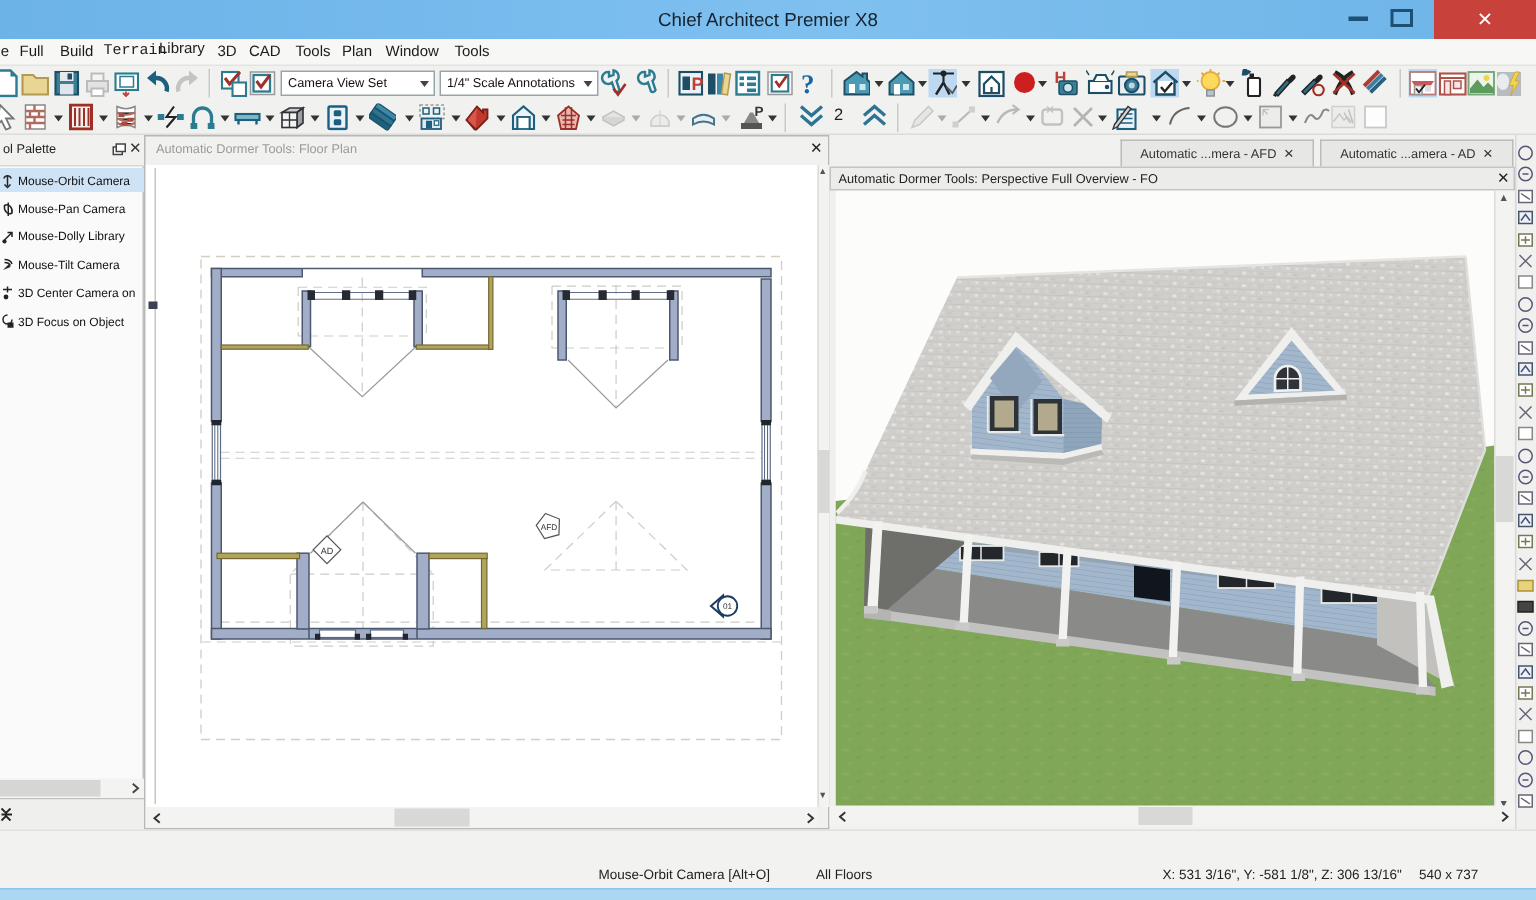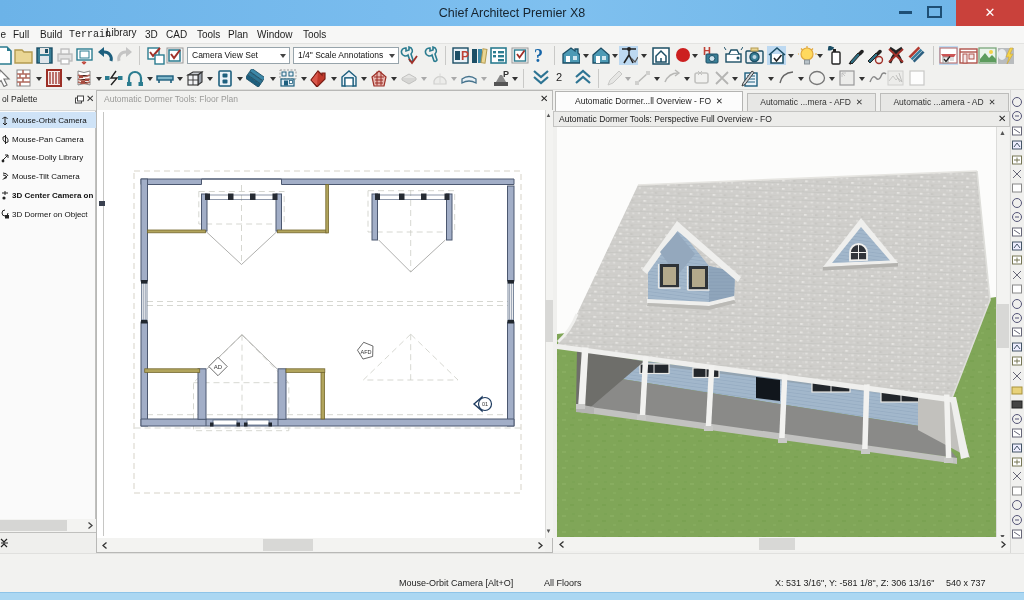--- a/index.html
+++ b/index.html
@@ -415,26 +415,26 @@
 <div class="abs" style="left:12px;top:153.4px;font-size:8px;color:#111;white-space:nowrap;overflow:hidden;width:84px;">Mouse-Dolly Library</div>
 <svg class="abs" style="left:1px;top:171.1px" width="10" height="11" viewBox="0 0 10 11">
       <path d="M2 2 q4 0 5 3 m-5 -1 q3 0 4 2" stroke="#222" fill="none"></path>
       <path d="M1 9 l5 -2 l-1 -2 z" fill="#222"></path>
     </svg>
 <div class="abs" style="left:12px;top:172.1px;font-size:8px;color:#111;white-space:nowrap;overflow:hidden;width:84px;">Mouse-Tilt Camera</div>
 <svg class="abs" style="left:1px;top:189.8px" width="10" height="11" viewBox="0 0 10 11">
       <path d="M4 1 v4 m-3 -2 h6" stroke="#222"></path>
       <circle cx="3" cy="8" r="1.6" fill="#222"></circle>
     </svg>
-<div class="abs" style="left:12px;top:190.8px;font-size:8px;color:#111;white-space:nowrap;overflow:hidden;width:84px;font-weight:bold;">3D Center Camera on</div>
+<div class="abs" style="left:12px;top:190.8px;font-size:8px;color:#111;white-space:nowrap;overflow:hidden;width:84px;">3D Center Camera on</div>
 <svg class="abs" style="left:1px;top:208.5px" width="10" height="11" viewBox="0 0 10 11">
       <path d="M4 1 a3 3 0 1 0 3 3" stroke="#222" fill="none"></path>
       <rect x="4" y="6" width="4" height="3.5" fill="#222"></rect>
     </svg>
-<div class="abs" style="left:12px;top:209.5px;font-size:8px;color:#111;white-space:nowrap;overflow:hidden;width:84px;">3D Dormer on Object</div>
+<div class="abs" style="left:12px;top:209.5px;font-size:8px;color:#111;white-space:nowrap;overflow:hidden;width:84px;">3D Focus on Object</div>
 
 <div class="abs" style="left:0;top:519px;width:96px;height:13px;background:#f3f3f1;"></div>
 <div class="abs" style="left:0;top:520px;width:67px;height:11px;background:#d6d6d4;"></div>
 <svg class="abs" style="left:86px;top:521px" width="8" height="9">
       <path d="M2.5 1.5 L6 4.5 L2.5 7.5" stroke="#444" stroke-width="1.3" fill="none"></path>
     </svg>
 <div class="abs" style="left:0;top:533px;width:96px;height:20px;background:#efefed;"></div>
 <svg class="abs" style="left:0px;top:538px" width="9" height="11">
       <path d="M1 1 l3 3 l3-3 M1 9 l3-3 l3 3 M1 5 h7" stroke="#222" stroke-width="1.2" fill="none"></path>
     </svg>
@@ -557,21 +557,20 @@
 <div class="abs" style="left:97px;top:538px;width:448px;height:14px;background:#f3f3f1;"></div>
 <svg class="abs" style="left:101px;top:541px" width="8" height="9">
       <path d="M5.5 1.5 L2 4.5 L5.5 7.5" stroke="#333" stroke-width="1.3" fill="none"></path>
     </svg>
 <svg class="abs" style="left:536px;top:541px" width="8" height="9">
       <path d="M2.5 1.5 L6 4.5 L2.5 7.5" stroke="#333" stroke-width="1.3" fill="none"></path>
     </svg>
 <div class="abs" style="left:263px;top:539px;width:50px;height:12px;background:#d8d8d6;"></div>
 
 <div class="abs" style="left:553px;top:90px;width:471px;height:21px;background:#f1f1ef;"></div>
-<div class="abs" style="left:555px;top:91px;width:188px;height:20px;background:#fcfcfc;border:1px solid #b4b4b2;border-bottom:none;font-size:8.5px;color:#222;line-height:19px;text-align:center;">Automatic Dormer...ll Overview - FO&nbsp;&nbsp;✕</div>
 <div class="abs" style="left:747px;top:93px;width:129px;height:18px;background:#e7e7e5;border:1px solid #bcbcba;border-bottom:none;font-size:8.5px;color:#333;line-height:17px;text-align:center;">Automatic ...mera - AFD&nbsp;&nbsp;✕</div>
 <div class="abs" style="left:880px;top:93px;width:129px;height:18px;background:#e7e7e5;border:1px solid #bcbcba;border-bottom:none;font-size:8.5px;color:#333;line-height:17px;text-align:center;">Automatic ...amera - AD&nbsp;&nbsp;✕</div>
 <div class="abs" style="left:553px;top:111px;width:457px;height:16px;background:#ececea;border:1px solid #c4c4c2;"></div>
 <div class="abs" style="left:559px;top:114px;font-size:8.5px;color:#222;">Automatic Dormer Tools: Perspective Full Overview - FO</div>
 <div class="abs" style="left:998px;top:113px;font-size:10px;color:#222;">✕</div>
 
 <svg class="abs" style="left:557px;top:127px" width="439" height="418" viewBox="557 127 439 418">
 <defs>
 <pattern id="sh" width="23" height="8.4" patternUnits="userSpaceOnUse" patternTransform="rotate(2)">
   <rect width="23" height="8.4" fill="#d0cfcc"></rect>

